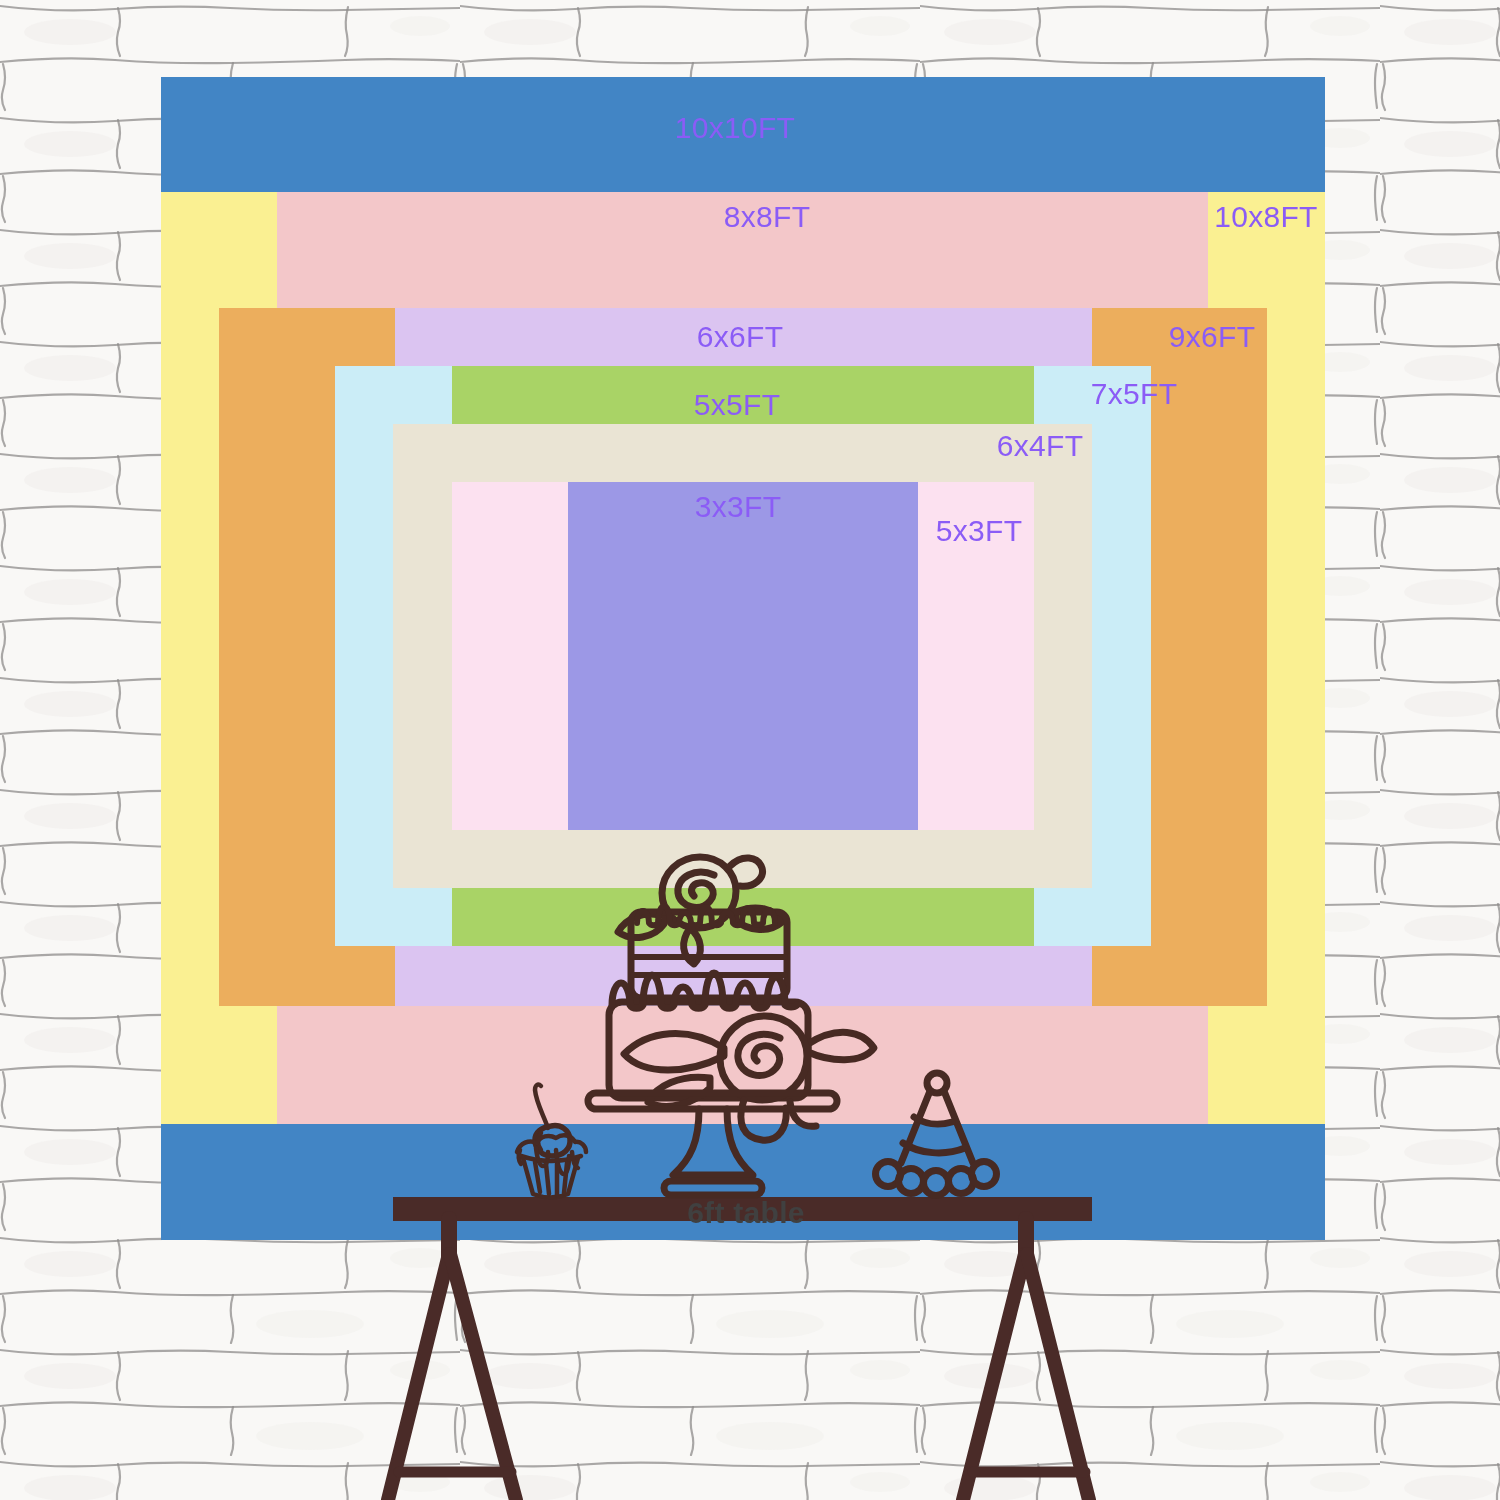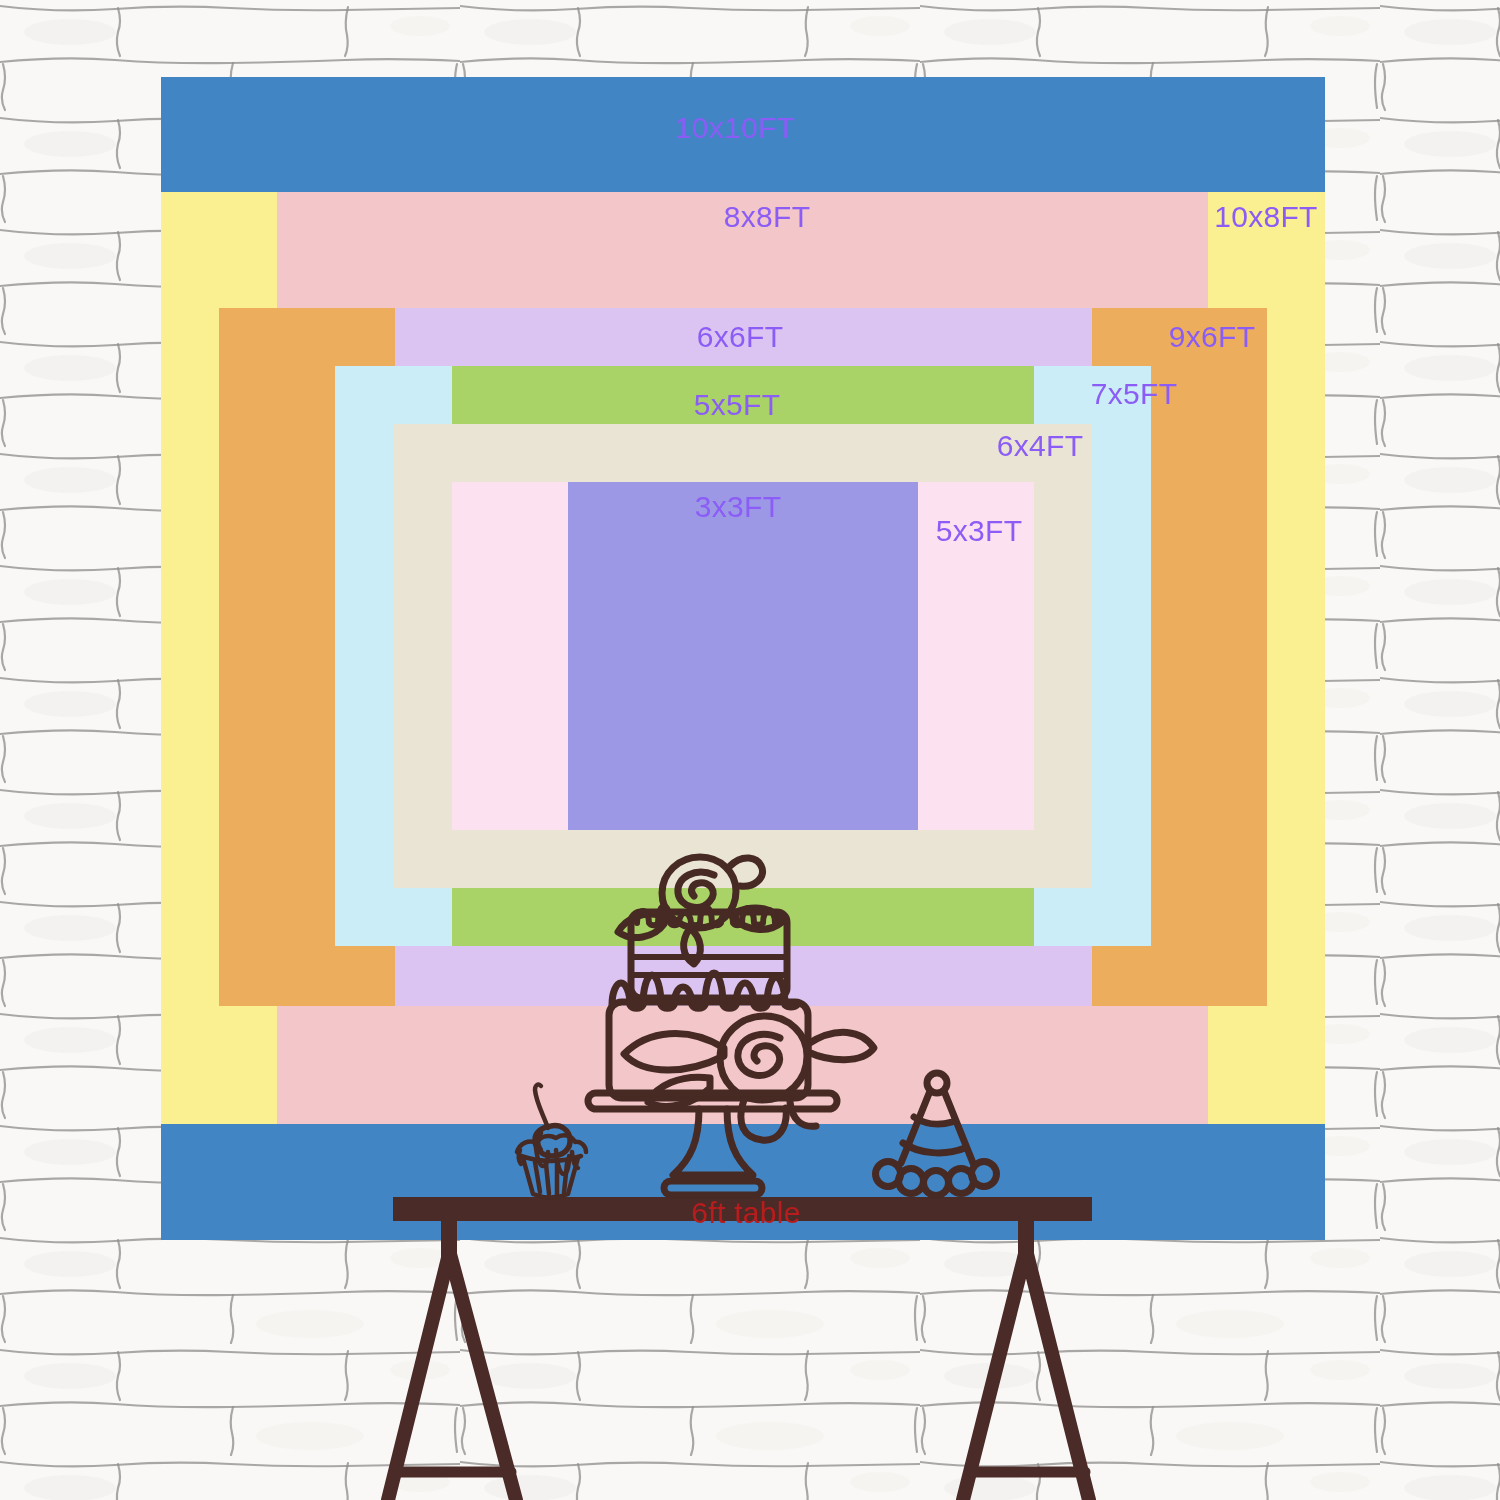--- a/index.html
+++ b/index.html
@@ -29,21 +29,21 @@
   .lbl-10x10{left:735px;top:111px;}
   .lbl-8x8{left:767px;top:200px;}
   .lbl-10x8{left:1266px;top:200px;}
   .lbl-6x6{left:740px;top:320px;}
   .lbl-9x6{left:1212px;top:320px;}
   .lbl-5x5{left:737px;top:388px;}
   .lbl-7x5{left:1099px;top:377px;margin-left:35px;}
   .lbl-6x4{left:1040px;top:429px;}
   .lbl-3x3{left:738px;top:490px;}
   .lbl-5x3{left:979px;top:514px;}
-  .lbl-table{left:746px;top:1196px;z-index:8;color:#b91c1c;}
+  .lbl-table{left:746px;top:1196px;z-index:8;color:#404040;font-weight:bold;}
 </style>
 </head>
 <body>
 
 <div class="stage" style="--ink: #472a23; --mortar: #8e8c8a; --wall: #f9f8f6;">
 
   <svg class="wall" xmlns="http://www.w3.org/2000/svg">
     <defs>
       <pattern id="bricks" width="460" height="112" patternUnits="userSpaceOnUse">
         <rect width="460" height="112" fill="var(--wall,#f9f8f6)"></rect>

